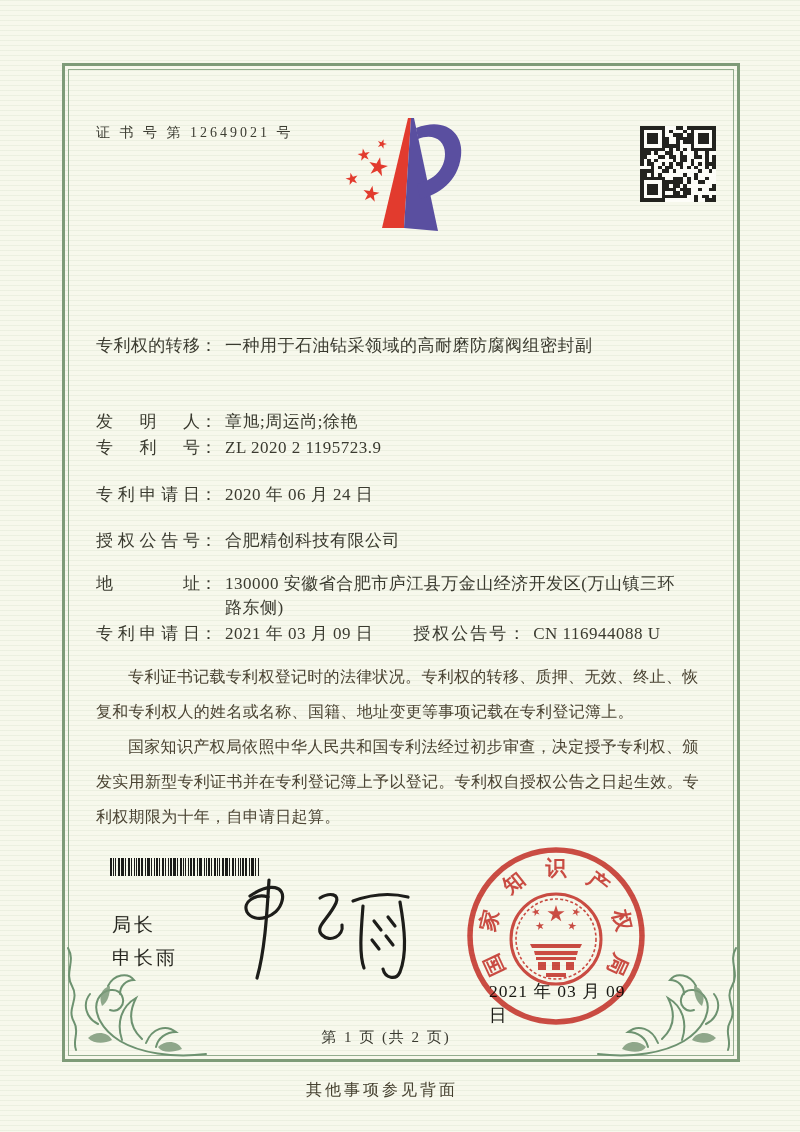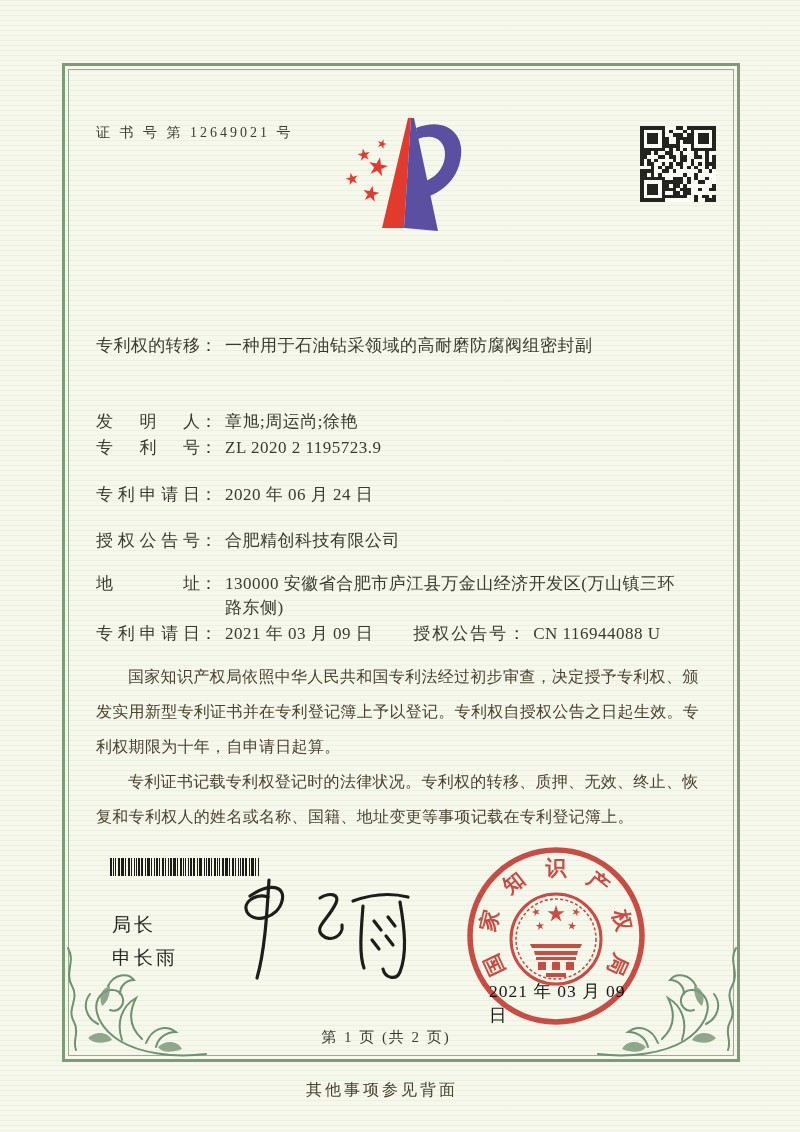--- a/index.html
+++ b/index.html
@@ -603,22 +603,22 @@
     </div>
     <div class="frow" style="top:572px">
       <span class="flabel">地址</span><span class="fcolon">：</span><span class="fvalue addr">130000 安徽省合肥市庐江县万金山经济开发区(万山镇三环路东侧)</span>
     </div>
     <div class="frow" style="top:622px">
       <span class="flabel">专利申请日</span><span class="fcolon">：</span><span class="fvalue">2021 年 03 月 09 日</span><span class="grant2"><span class="flabel2">授权公告号</span><span class="fcolon">：</span><span class="fvalue">CN 116944088 U</span></span>
     </div>
   </div>
 
   <div class="bodytext">
+    <p>专利证书记载专利权登记时的法律状况。专利权的转移、质押、无效、终止、恢复和专利权人的姓名或名称、国籍、地址变更等事项记载在专利登记簿上。</p>
     <p>国家知识产权局依照中华人民共和国专利法经过初步审查，决定授予专利权、颁发实用新型专利证书并在专利登记簿上予以登记。专利权自授权公告之日起生效。专利权期限为十年，自申请日起算。</p>
-    <p>专利证书记载专利权登记时的法律状况。专利权的转移、质押、无效、终止、恢复和专利权人的姓名或名称、国籍、地址变更等事项记载在专利登记簿上。</p>
   </div>
 
   <div class="barcode">
       <i style="width: 2px; margin-right: 1px;"></i>
       <i style="width: 1px; margin-right: 1px;"></i>
       <i style="width: 1px; margin-right: 2px;"></i>
       <i style="width: 2px; margin-right: 1px;"></i>
       <i style="width: 3px; margin-right: 1px;"></i>
       <i style="width: 1px; margin-right: 2px;"></i>
       <i style="width: 2px; margin-right: 1px;"></i>

